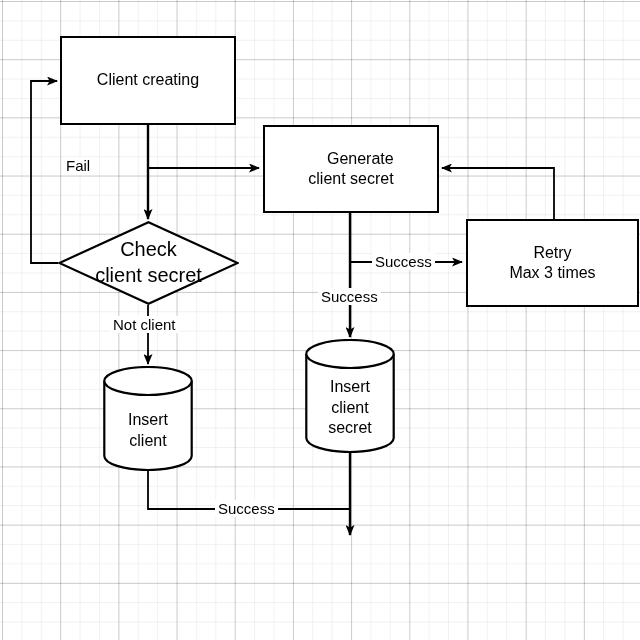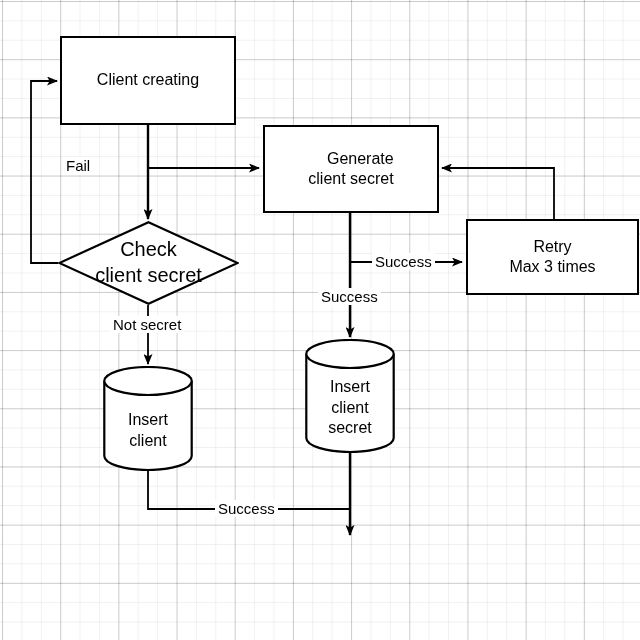--- a/index.html
+++ b/index.html
@@ -143,21 +143,21 @@
 
   <div class="node proc" style="left:60px; top:36px; width:176px; height:89px;justify-content:center;">
     <span>Client creating</span>
   </div>
 
   <div class="node proc" style="left:263px; top:125px; width:176px; height:88px;text-align:right;">
     <span>Generate
 client secret</span>
   </div>
 
-  <div class="node proc" style="left:466px; top:219px; width:173px; height:76px;">
+  <div class="node proc" style="left:466px; top:219px; width:173px; height:88px;">
     <span>Retry
 Max 3 times</span>
   </div>
 
   <div class="diamond-wrap" style="left:58px; top:221px; width:181px; height:84px;">
     <svg width="181" height="84" viewBox="0 0 181 84" xmlns="http://www.w3.org/2000/svg">
       <polygon points="90.5,1.3 179.7,42 90.5,82.7 1.3,42" fill="#ffffff" stroke="#000000" stroke-width="2.2"></polygon>
     </svg>
     <div class="diamond-label">Check
 client secret</div>
@@ -178,21 +178,21 @@
       <ellipse cx="45" cy="15" rx="43.7" ry="14" fill="#ffffff" stroke="#000000" stroke-width="2.2"></ellipse>
     </svg>
     <div class="cyl-label" style="top:33px; height:72px;">Insert
 client
 secret</div>
   </div>
 
 
   <div class="edge-label" style="left:19px; top:157px;margin-left:44px;">Fail</div>
 
-  <div class="edge-label" style="left:110px; top:316px;">Not secret</div>
+  <div class="edge-label" style="left:110px; top:316px;">Not client</div>
 
   <div class="edge-label" style="left:372px; top:253px;">Success</div>
 
   <div class="edge-label" style="left:318px; top:288px;">Success</div>
 
   <div class="edge-label" style="left:215px; top:500px;">Success</div>
 
 </div>
 
 </body></html>

